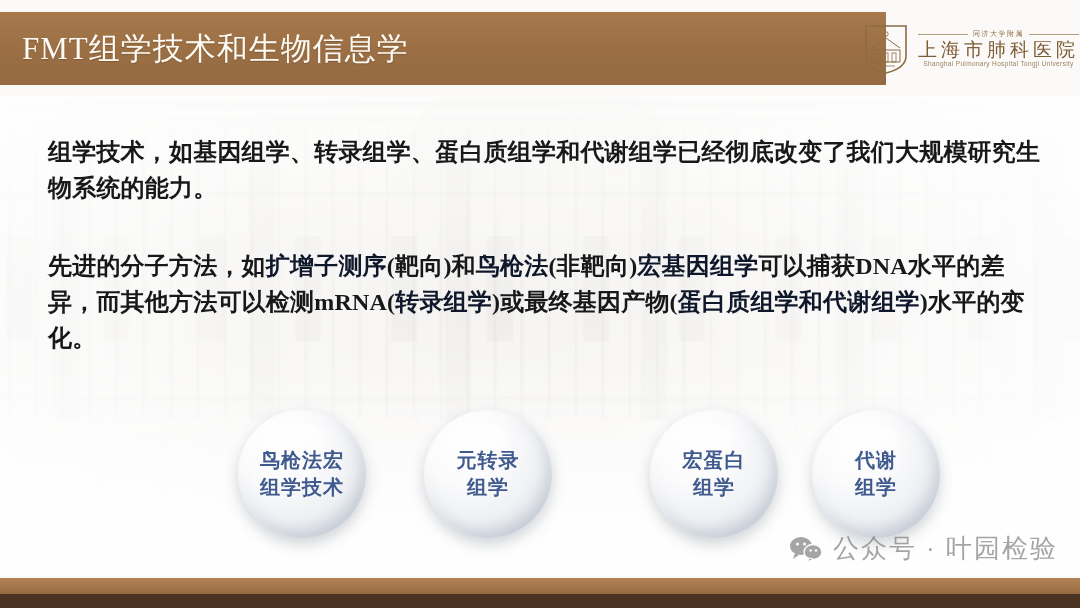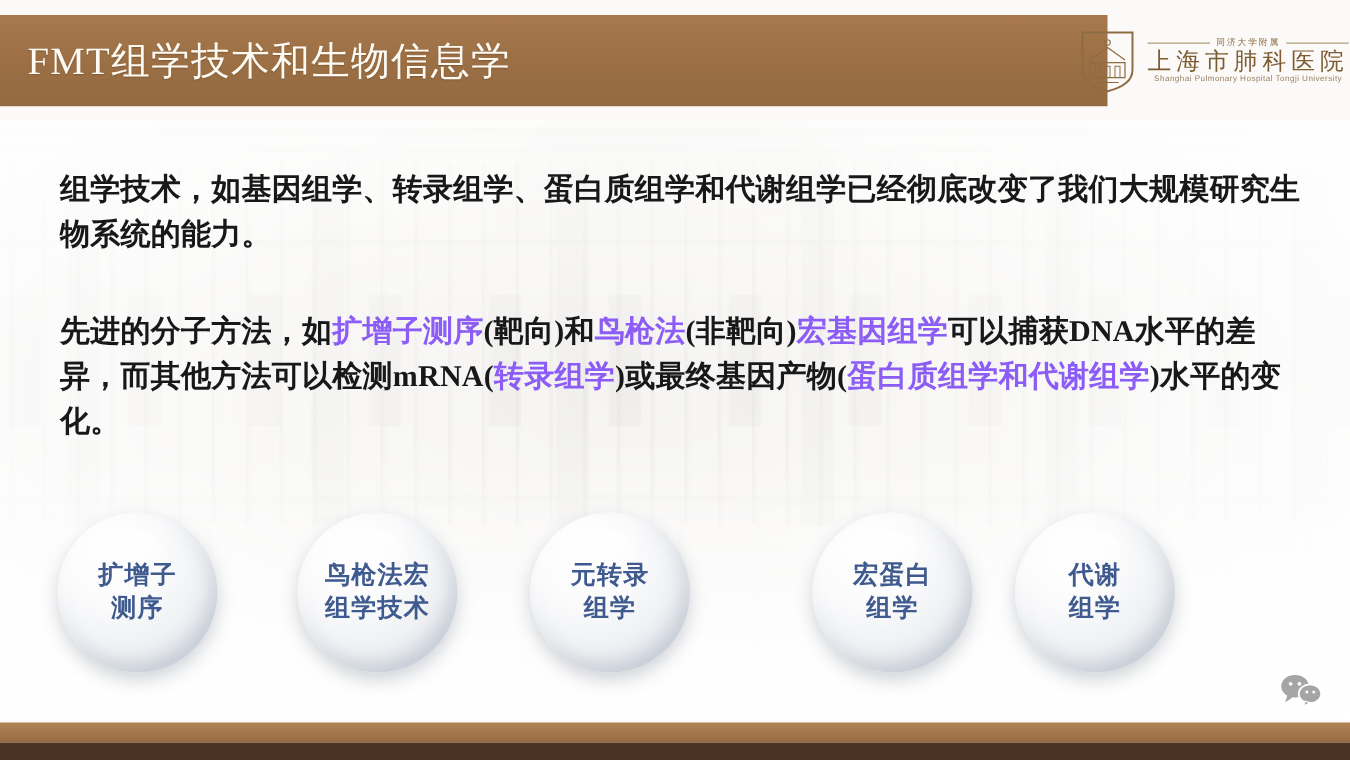--- a/index.html
+++ b/index.html
@@ -226,21 +226,21 @@
     left: 48px;
     top: 112px;
     width: 1000px;
     margin-top: 22px;
   }
   .para-2 {
     left: 48px;
     top: 248px;
     width: 1000px;
   }
-  .hl { color: #8b5cf6; }
+  .hl { color: #0f172a; }
 
   
   .bubble {
     position: absolute;
     width: 128px;
     height: 128px;
     border-radius: 50%;
     display: flex;
     align-items: center;
     justify-content: center;
@@ -357,26 +357,20 @@
         <span class="rule"></span>
       </div>
       <div class="logo-main-cn">上海市肺科医院</div>
       <div class="logo-en">Shanghai Pulmonary Hospital Tongji University</div>
     </div>
   </div>
 
   <div class="para para-1"><span>组学技术，如基因组学、转录组学、蛋白质组学和代谢组学已经彻底改变了我们大规模研究生物系统的能力。</span></div>
   <div class="para para-2"><span>先进的分子方法，如</span><span class="hl">扩增子测序</span><span>(靶向)和</span><span class="hl">鸟枪法</span><span>(非靶向)</span><span class="hl">宏基因组学</span><span>可以捕获DNA水平的差异，而其他方法可以检测mRNA(</span><span class="hl">转录组学</span><span>)或最终基因产物(</span><span class="hl">蛋白质组学和代谢组学</span><span>)水平的变化。</span></div>
 
-  <div class="bubble b1">
-    <div class="bubble-label">
-      <div>扩增子</div>
-      <div>测序</div>
-    </div>
-  </div>
   <div class="bubble b2">
     <div class="bubble-label">
       <div>鸟枪法宏</div>
       <div>组学技术</div>
     </div>
   </div>
   <div class="bubble b3">
     <div class="bubble-label">
       <div>元转录</div>
       <div>组学</div>
@@ -399,18 +393,19 @@
     <svg class="wechat-icon" viewBox="0 0 34 28">
       <ellipse cx="12" cy="11" rx="11" ry="9" fill="#6f6f70"></ellipse>
       <path d="M6 18 L4 24 L10 20 Z" fill="#6f6f70"></path>
       <ellipse cx="24" cy="17" rx="9" ry="7.5" fill="#6f6f70" stroke="#ffffff" stroke-width="1.4"></ellipse>
       <path d="M20 23 L19 27 L24 24 Z" fill="#6f6f70" stroke="#ffffff" stroke-width="1"></path>
       <circle cx="8.5" cy="9" r="1.5" fill="#ffffff"></circle>
       <circle cx="15.5" cy="9" r="1.5" fill="#ffffff"></circle>
       <circle cx="21.5" cy="15.5" r="1.2" fill="#ffffff"></circle>
       <circle cx="27" cy="15.5" r="1.2" fill="#ffffff"></circle>
     </svg>
+    <div class="watermark-text">公众号 · 叶园检验</div>
   </div>
 
   <div class="footer-bar"></div>
   <div class="footer-shadow"></div>
 
 </div>
 
 </body></html>

